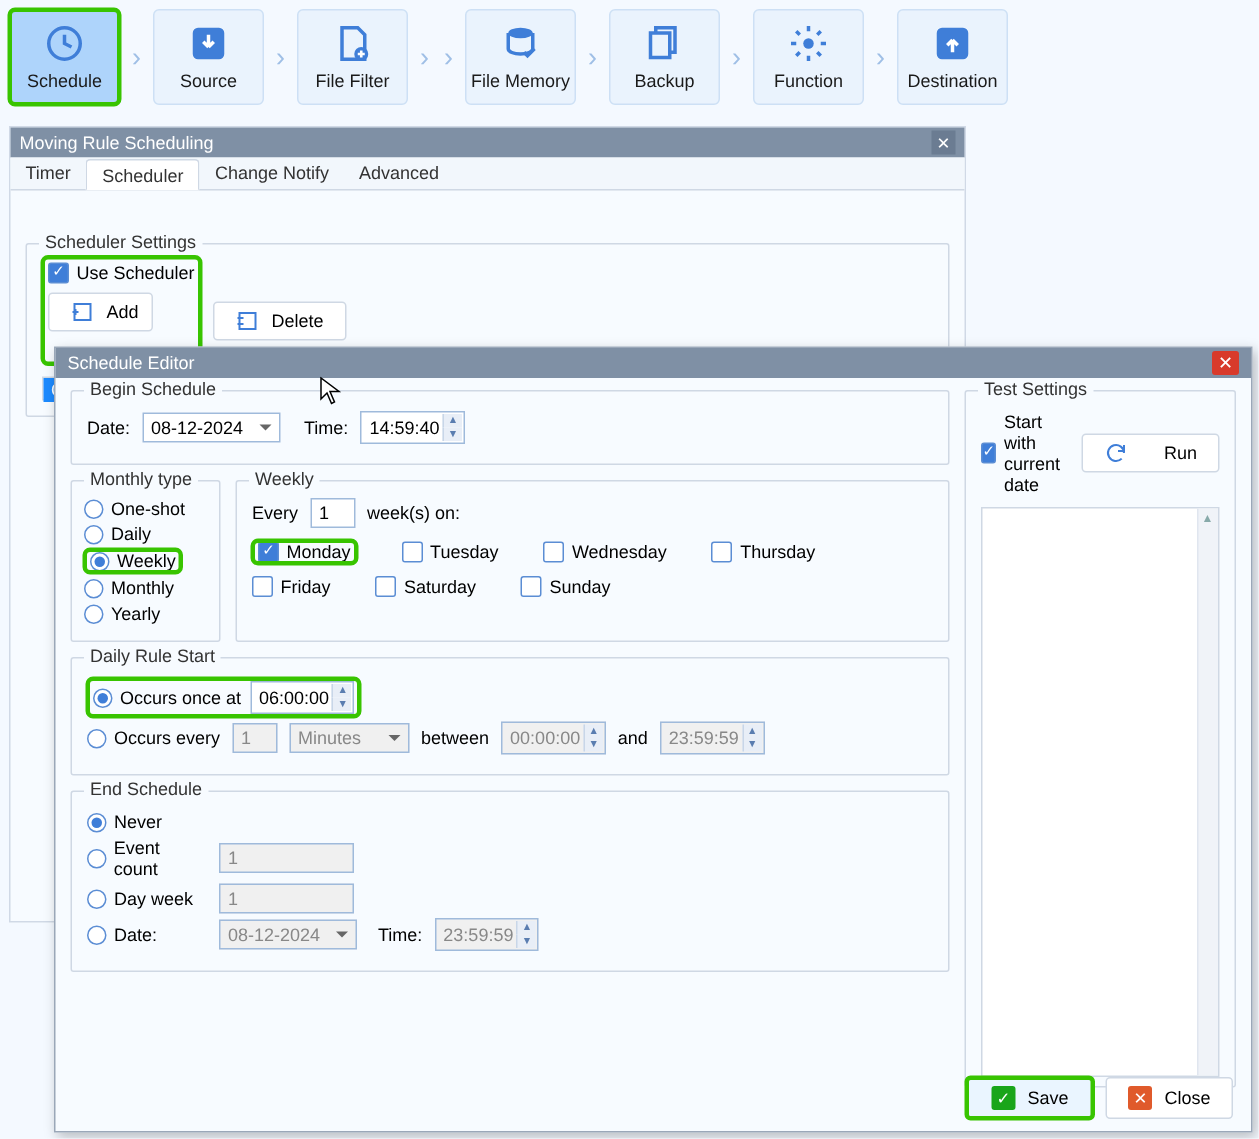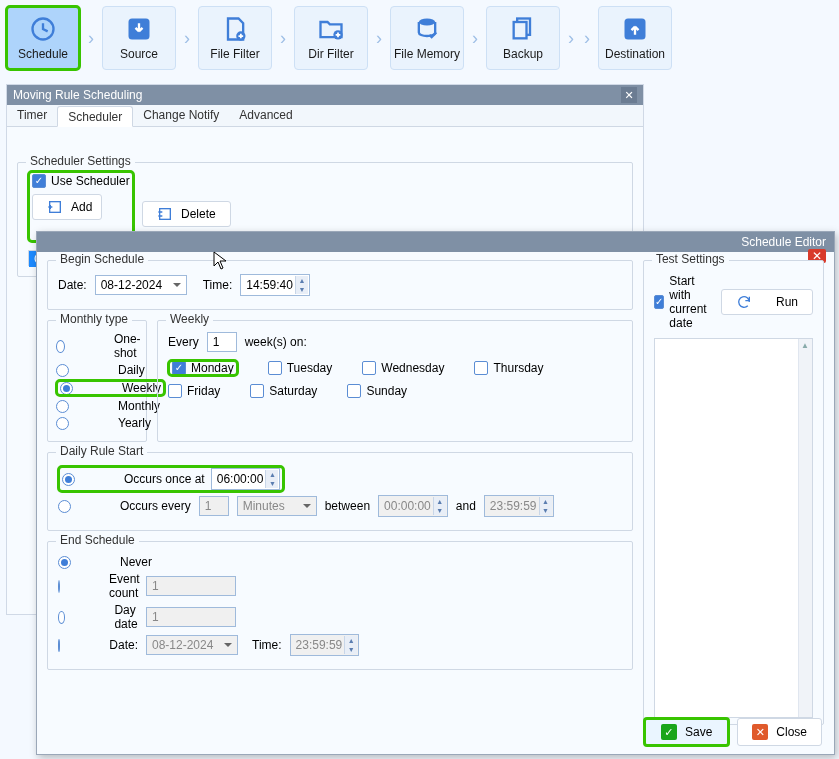--- a/index.html
+++ b/index.html
@@ -24,40 +24,40 @@
   .chkbox { width:14px; height:14px; border:1px solid #5b8dd4; background:#fff; display:inline-flex; align-items:center; justify-content:center; border-radius:2px;}
   .chkbox.checked { background:#3f7ed8; }
   .chkbox.checked::after { content:"✓"; color:#fff; font-size:10px; line-height:1;}
   .btns1 { display:flex; gap:8px; margin-top:8px; }
   .btn { display:inline-flex; align-items:center; gap:8px; padding:4px 14px; border:1px solid #cfd8e4; background:#fff; border-radius:3px; cursor:pointer;}
   .btn .bicon { width:16px; height:16px; display:inline-flex; align-items:center; justify-content:center;}
   .btn .bicon svg{width:16px;height:16px;fill:#3f7ed8;}
   .listbox { margin-top:8px; border:1px solid #cfd8e4; background:#fff; height:16px;}
   .listrow.sel { background:#1c8aff; color:#fff; padding:1px 5px;}
   .dialog2 { position:absolute; left:36px; top:231px; width:799px; height:524px; background:#f7fbff; border:1px solid #9aa7b8; box-shadow:2px 3px 8px rgba(0,0,0,.25);}
-  .titlebar2 { background:#7f90a5; color:#fff; padding:3px 8px; display:flex; justify-content:space-between; align-items:flex-end; height:20px;flex-direction:column;}
+  .titlebar2 { background:#7f90a5; color:#fff; padding:3px 8px; display:flex; justify-content:space-between; align-items:center; height:20px;}
   .closex2 { width:18px; height:16px; background:#d83a2b; color:#fff; display:flex; align-items:center; justify-content:center; cursor:pointer; font-size:12px; border-radius:2px;}
   .d2body { display:flex; gap:10px; padding:8px 10px 0 10px;}
   .leftcol { flex: 1 1 auto; }
   .rightcol { width:240px; }
   .fieldset2 { border:1px solid #cfd8e4; border-radius:2px; padding:10px 10px 10px 10px; margin-bottom:10px; position:relative; background:#f7fbff;}
   .legend2 { position:absolute; top:-9px; left:8px; background:#f7fbff; padding:0 4px; color:#333;}
   .row { display:flex; align-items:center; gap:8px; margin:3px 0;}
   .txtinput { border:1px solid #9fbadb; background:#fff; padding:2px 5px; height:20px;}
   .txtinput.ro { background:#f0f0f0; color:#888;}
   .dropdown { border:1px solid #9fbadb; background:#fff; padding:2px 18px 2px 5px; height:20px; position:relative; display:inline-flex; align-items:center;}
   .dropdown::after { content:""; position:absolute; right:5px; top:7px; border:4px solid transparent; border-top-color:#666;}
   .dropdown.ro { background:#f0f0f0; color:#888;}
   .spinner { border:1px solid #9fbadb; background:#fff; height:22px; display:inline-flex; align-items:center; padding:0 16px 0 5px; position:relative;}
   .spinner.ro { background:#f0f0f0; color:#888;}
   .spinbtns { position:absolute; right:1px; top:1px; bottom:1px; width:13px; display:flex; flex-direction:column;}
   .spinbtns div { flex:1; background:#e8eef7; display:flex; align-items:center; justify-content:center; font-size:7px; color:#5a7db0; border-left:1px solid #c8d6e8; cursor:pointer;}
   .radio { width:13px; height:13px; border:1px solid #5b8dd4; border-radius:50%; background:#fff; display:inline-flex; align-items:center; justify-content:center; margin-right:5px;}
   .radio.on::after { content:""; width:7px; height:7px; background:#3f7ed8; border-radius:50%;}
-  .rlabel { display:inline-flex; align-items:center; cursor:pointer;gap:44px;}
+  .rlabel { display:inline-flex; align-items:center; cursor:pointer;}
   .sched-type { display:flex; gap:10px;}
   .st-left { border:1px solid #cfd8e4; border-radius:2px; padding:8px; position:relative; width:100px;}
   .st-right { border:1px solid #cfd8e4; border-radius:2px; padding:8px 10px; position:relative; flex:1;}
   .days { display:flex; flex-wrap:wrap; gap:8px 30px; margin-top:8px;}
   .testarea { border:1px solid #cfd8e4; background:#fff; height:380px; margin-top:8px; position:relative;}
   .scrollbar-v { position:absolute; right:0; top:0; bottom:0; width:14px; background:#f0f3f8; border-left:1px solid #e0e6ef;}
   .scrollbar-v::before { content:"▲"; position:absolute; top:2px; left:2px; font-size:8px; color:#8aa;}
   .runbtn { display:inline-flex; align-items:center; gap:24px; border:1px solid #cfd8e4; background:#fff; border-radius:3px; padding:4px 14px; cursor:pointer;}
   .runbtn .ric { width:16px;height:16px;}
   .runbtn .ric svg{width:16px;height:16px;fill:none;stroke:#3f7ed8;stroke-width:2;}
@@ -97,30 +97,20 @@
     <span class="ticon">
         <svg viewBox="0 0 24 24">
           <path d="M6 3h9l4 4v14H6z" fill="none" stroke="#3f7ed8" stroke-width="2"></path>
           <circle cx="17" cy="18" r="4" fill="#3f7ed8"></circle>
           <path d="M17 16v4m-2-2h4" stroke="#fff" stroke-width="1.5"></path>
         </svg>
       </span>
     <span>File Filter</span>
   </div>
   <span class="chev">›</span>
-  <div class="tool">
-    <span class="ticon">
-        <svg viewBox="0 0 24 24">
-          <path d="M3 6h6l2 2h10v11H3z" fill="none" stroke="#3f7ed8" stroke-width="2"></path>
-          <circle cx="18" cy="17" r="4" fill="#3f7ed8"></circle>
-          <path d="M18 15v4m-2-2h4" stroke="#fff" stroke-width="1.5"></path>
-        </svg>
-      </span>
-    <span>Dir Filter</span>
-  </div>
   <span class="chev">›</span>
   <div class="tool">
     <span class="ticon">
         <svg viewBox="0 0 24 24">
           <ellipse cx="12" cy="6" rx="7" ry="3" fill="#3f7ed8"></ellipse>
           <path d="M5 6v9c0 1.7 3.1 3 7 3s7-1.3 7-3V6" fill="none" stroke="#3f7ed8" stroke-width="2"></path>
           <path d="M14 17l2 2 4-4" stroke="#3f7ed8" stroke-width="2" fill="none"></path>
         </svg>
       </span>
     <span>File Memory</span>
@@ -129,20 +119,29 @@
   <div class="tool">
     <span class="ticon">
         <svg viewBox="0 0 24 24">
           <rect x="7" y="3" width="11" height="14" fill="none" stroke="#3f7ed8" stroke-width="2"></rect>
           <rect x="4" y="6" width="11" height="14" fill="#eaf3fd" stroke="#3f7ed8" stroke-width="2"></rect>
         </svg>
       </span>
     <span>Backup</span>
   </div>
   <span class="chev">›</span>
+  <div class="tool">
+    <span class="ticon">
+        <svg viewBox="0 0 24 24">
+          <circle cx="12" cy="12" r="3" fill="#3f7ed8"></circle>
+          <path d="M12 2v3m0 14v3M2 12h3m14 0h3M5 5l2 2m10 10l2 2M19 5l-2 2M5 19l2-2" stroke="#3f7ed8" stroke-width="2"></path>
+        </svg>
+      </span>
+    <span>Function</span>
+  </div>
   <span class="chev">›</span>
   <div class="tool">
     <span class="ticon">
         <svg viewBox="0 0 24 24">
           <rect x="3" y="3" width="18" height="18" rx="3"></rect>
           <path d="M12 17v-7m0 0l-3 3m3-3l3 3" stroke="#fff" stroke-width="2" fill="none"></path>
         </svg>
       </span>
     <span>Destination</span>
   </div>
@@ -352,21 +351,21 @@
         <div class="row">
           <label class="rlabel" style="width:80px">
               <span class="radio"></span>
               <span>Event count</span>
             </label>
           <input class="txtinput ro" style="width: 90px;" value="1">
         </div>
         <div class="row">
           <label class="rlabel" style="width:80px">
               <span class="radio"></span>
-              <span>Day date</span>
+              <span>Day week</span>
             </label>
           <input class="txtinput ro" style="width: 90px;" value="1">
         </div>
         <div class="row">
           <label class="rlabel" style="width:80px">
               <span class="radio"></span>
               <span>Date:</span>
             </label>
           <span class="dropdown ro" style="width:92px">
               <span>08-12-2024</span>

